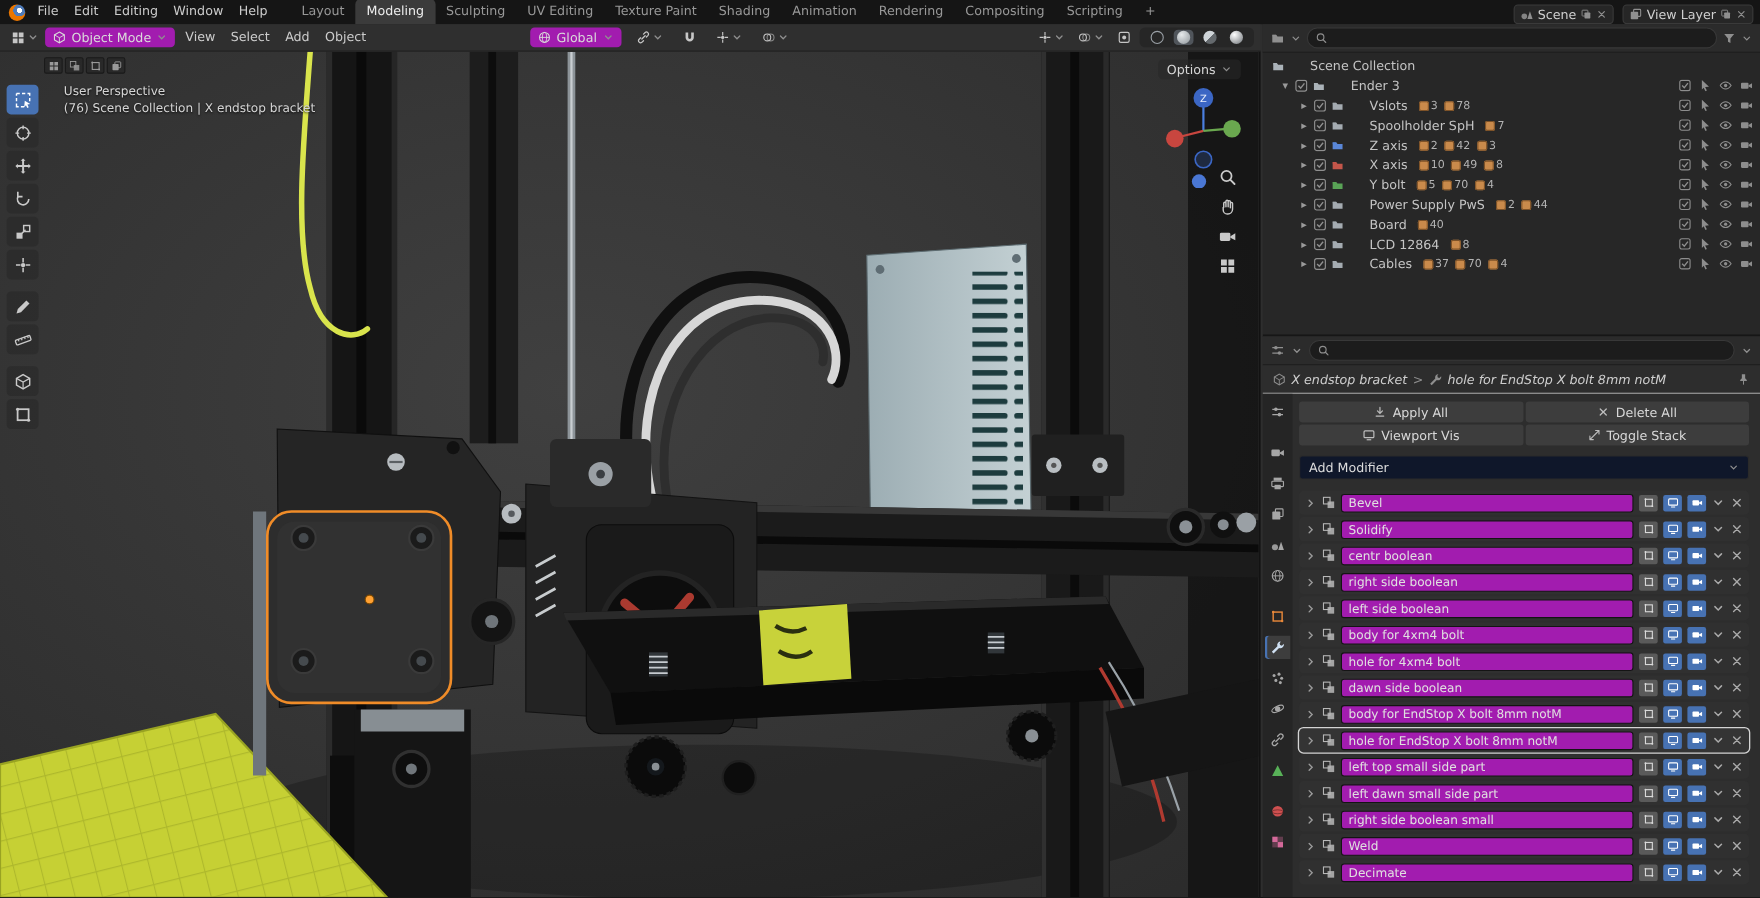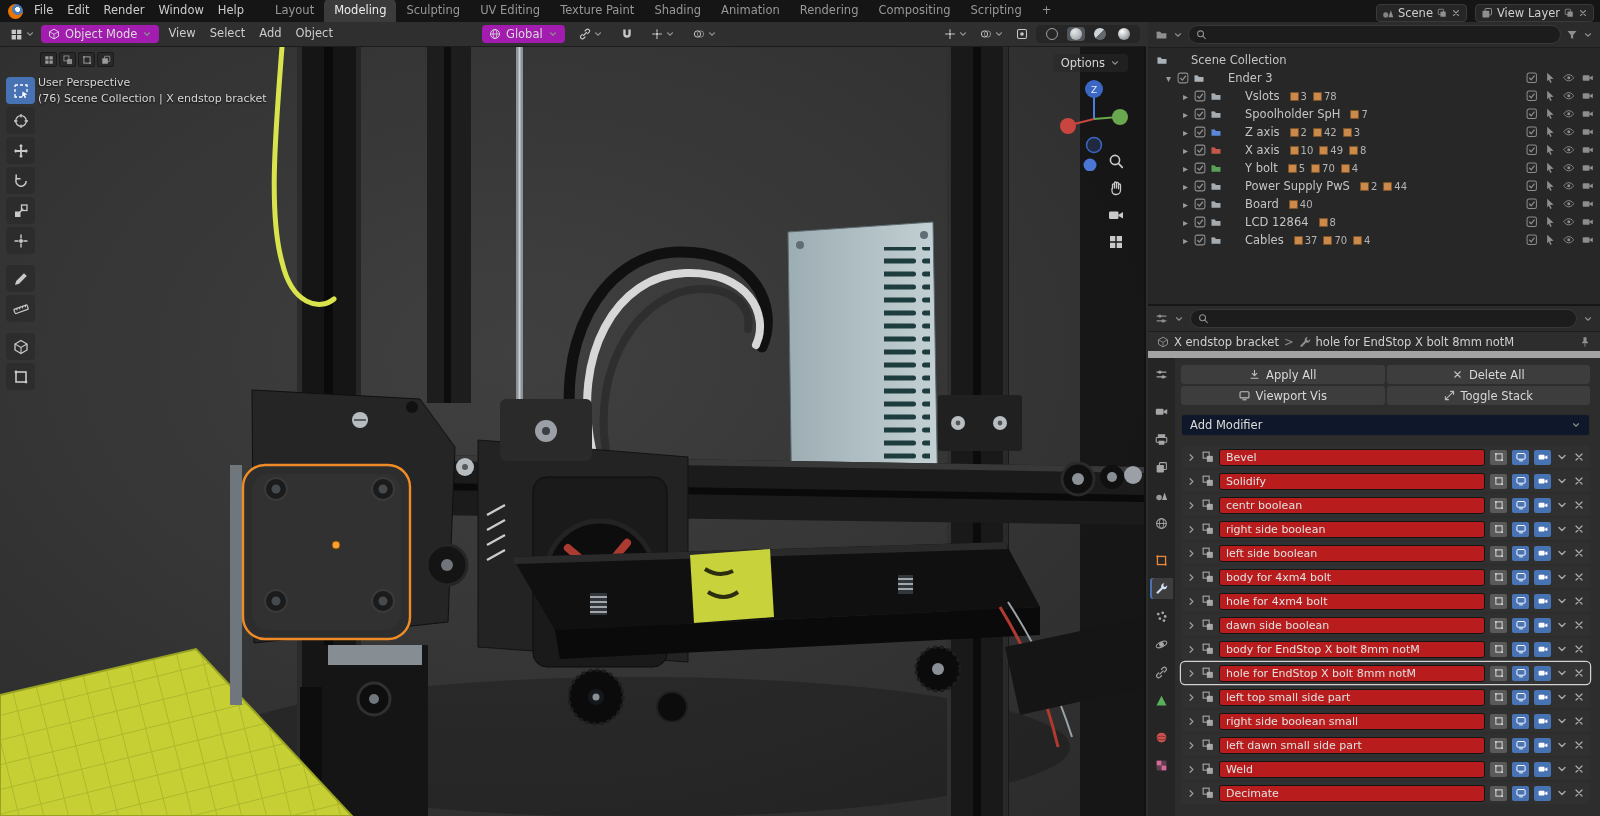--- a/index.html
+++ b/index.html
@@ -40,21 +40,21 @@
   .ball.solid{background:radial-gradient(circle at 35% 30%,#e6e9eb,#8e959a);}
   .ball.mat{background:linear-gradient(135deg,#cfd4d8 0 50%,#64696d 50%);}
   .ball.rend{background:radial-gradient(circle at 35% 30%,#ffffff,#6d7277);}
   .ballwrap{display:flex;align-items:center;padding:1px 3px;border-radius:4px;}
   .ballwrap.on{background:#50555b;}
 
   
   .viewport{position:absolute;top:47px;left:0;width:1146px;height:769px;background:#353535;
             overflow:hidden;border-right:2px solid #121212;box-sizing:border-box;}
   .scene{position:absolute;top:0;left:0;}
-  .ovl{position:absolute;left:38px;color:#d6d6d6;font-size:11px;text-shadow:0 1px 2px rgba(0,0,0,.85);}
+  .ovl{position:absolute;left:58px;color:#d6d6d6;font-size:11px;text-shadow:0 1px 2px rgba(0,0,0,.85);}
   .ovl.l1{top:29px;}
   .ovl.l2{top:45px;}
   .quickrow{position:absolute;left:40px;top:5px;display:flex;gap:2px;}
   .qbtn{width:15px;height:13px;background:#272727cc;border:1px solid #1a1a1a;border-radius:2px;
         display:flex;align-items:center;justify-content:center;color:#9a9a9a;}
   .options{position:absolute;top:7px;right:16px;display:flex;align-items:center;gap:5px;
            background:#28282899;border-radius:4px;padding:2px 8px;font-size:11.5px;color:#d6d6d6;}
   .tools{position:absolute;left:6px;top:30px;display:flex;flex-direction:column;gap:3px;}
   .tool{width:29px;height:27px;border:0;border-radius:4px;background:#2b2b2bd9;color:#c9c9c9;
         display:flex;align-items:center;justify-content:center;padding:0;}
@@ -85,42 +85,42 @@
   .badges{display:inline-flex;align-items:center;}
   .badge{display:inline-flex;align-items:center;gap:2px;margin-left:6px;color:#b3b3b3;font-size:10px;}
   .badge-ic{width:9px;height:9px;border-radius:2px;background:#c98a4b;box-shadow:inset 0 0 0 1px #7e5227;}
 
   .hdivider{position:absolute;top:304px;left:1148px;width:452px;height:2px;background:#161616;}
 
   .props{position:absolute;top:306px;left:1148px;width:452px;height:510px;background:#2d2d2d;}
   .p-head{height:26px;display:flex;align-items:center;gap:6px;padding:0 7px;background:#2b2b2b;
           border-bottom:1px solid #1f1f1f;box-sizing:border-box;}
   .p-bread{height:26px;display:flex;align-items:center;gap:5px;padding:0 9px;font-size:11.5px;
-           color:#cfcfcf;border-bottom:7px solid #a3a3a3;box-sizing:border-box;}
+           color:#cfcfcf;border-bottom:1px solid #a3a3a3;box-sizing:border-box;font-style:italic;}
   .ptabs{position:absolute;left:0;top:52px;bottom:0;width:27px;background:#252525;
          display:flex;flex-direction:column;align-items:center;padding-top:6px;gap:7px;}
   .ptab{width:23px;height:21px;display:flex;align-items:center;justify-content:center;
         color:#a6a6a6;border-radius:3px 0 0 3px;}
   .ptab.grp{margin-top:9px;}
   .ptab.active{background:#3d3d3d;color:#cfe0f2;box-shadow:inset 2px 0 0 #4772b3;}
   .ptab svg{width:13px;height:13px;}
   .pbody{position:absolute;left:27px;right:7px;top:52px;bottom:0;padding:7px 3px 0 6px;}
   .btngrid{display:grid;grid-template-columns:1fr 1fr;gap:2px;}
   .pbtn{height:19px;background:#3d3d3d;border-radius:3px;display:flex;align-items:center;
         justify-content:center;gap:6px;font-size:11.5px;color:#d8d8d8;}
   .pbtn svg{width:11px;height:11px;color:#bdbdbd;}
   .addmod{height:20px;margin:9px 0 10px;background:#0f172a;border:1px solid #2a2a2a;border-radius:3px;
           display:flex;align-items:center;padding:0 8px;font-size:11.5px;color:#dcdcdc;}
   .mrow{height:22px;margin-bottom:2px;background:#303030;border-radius:4px;display:flex;
         align-items:center;gap:5px;padding:0 5px;box-sizing:border-box;}
   .mrow.active{box-shadow:0 0 0 1.2px #d4d4d4;background:#343434;}
   .mchev{color:#9b9b9b;display:flex;}
   .mchev svg{width:11px;height:11px;transform:rotate(-90deg);}
   .micon{width:12px;height:12px;color:#b9b9b9;}
-  .mname{flex:1;height:15px;background:#b91c1c;border:1px solid #141414;border-radius:3px;
+  .mname{flex:1;height:15px;background:#a21caf;border:1px solid #141414;border-radius:3px;
          display:flex;align-items:center;padding:0 6px;font-size:11px;color:#e0e0e0;
          white-space:nowrap;overflow:hidden;}
   .mtg{width:17px;height:15px;border-radius:2px;background:#5a5a5a;color:#d9d9d9;
        display:flex;align-items:center;justify-content:center;flex:none;}
   .mtg.on{background:#4772b3;color:#ffffff;}
   .mtg svg{width:10px;height:10px;}
   .mctl{width:12px;height:12px;color:#a9a9a9;flex:none;}
 </style>
 </head>
 <body>
@@ -298,21 +298,21 @@
 </svg>
 
 <div class="app">
 
   <div class="topbar">
     <span class="logo"></span>
     <div class="menus">
 
     <span class="menu">File</span>
         <span class="menu">Edit</span>
-        <span class="menu">Render</span>
+        <span class="menu">Editing</span>
         <span class="menu">Window</span>
         <span class="menu">Help</span>
       </div>
     <div class="tabs">
 
     <span class="tab">Layout</span>
         <span class="tab active">Modeling</span>
         <span class="tab">Sculpting</span>
         <span class="tab">UV Editing</span>
         <span class="tab">Texture Paint</span>
@@ -1638,21 +1638,21 @@
 
           <div class="mrow">
             <span class="mchev">
               <svg class="ic">
                 <use href="#i-chev"></use>
               </svg>
             </span>
             <svg class="micon">
               <use href="#i-bool"></use>
             </svg>
-            <span class="mname">right side boolean small</span>
+            <span class="mname">left dawn small side part</span>
             <span class="mtg">
               <svg>
                 <use href="#i-objsq"></use>
               </svg>
             </span>
             <span class="mtg on">
               <svg>
                 <use href="#i-monitor"></use>
               </svg>
             </span>
@@ -1671,21 +1671,21 @@
 
           <div class="mrow">
             <span class="mchev">
               <svg class="ic">
                 <use href="#i-chev"></use>
               </svg>
             </span>
             <svg class="micon">
               <use href="#i-bool"></use>
             </svg>
-            <span class="mname">left dawn small side part</span>
+            <span class="mname">right side boolean small</span>
             <span class="mtg">
               <svg>
                 <use href="#i-objsq"></use>
               </svg>
             </span>
             <span class="mtg on">
               <svg>
                 <use href="#i-monitor"></use>
               </svg>
             </span>

